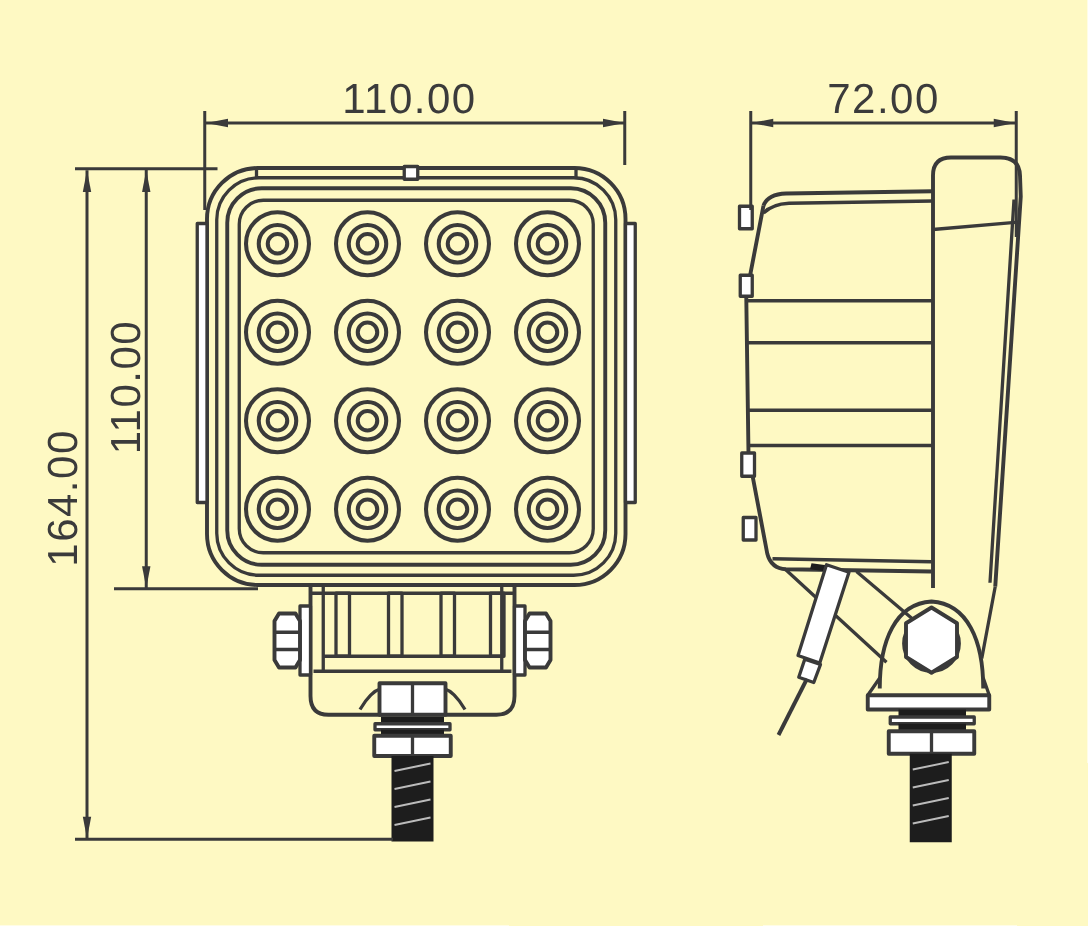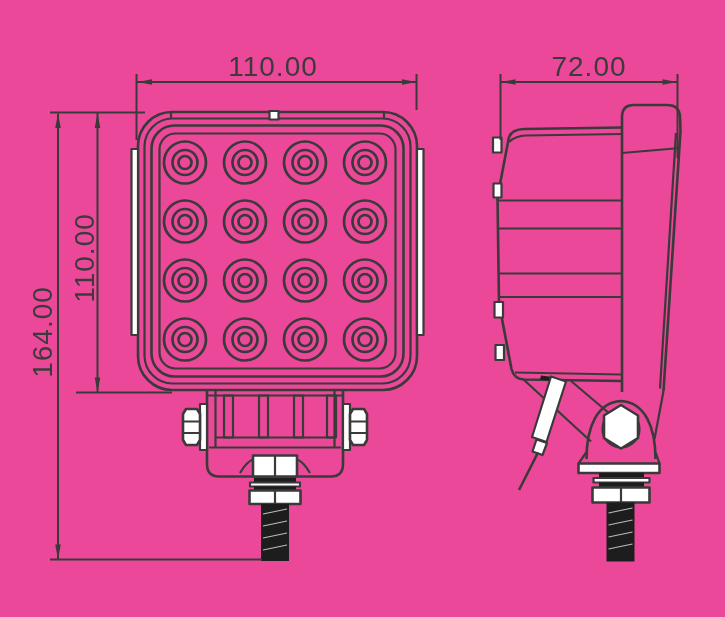--- a/index.html
+++ b/index.html
@@ -1,16 +1,16 @@
 <!DOCTYPE html>
 <html><head>
 <meta charset="utf-8">
 <style>
   html,body{margin:0;padding:0;background:#fff;}
-  .canvas{position:relative;width:725px;height:617px;background:#ec4899;overflow:hidden;
+  .canvas{position:relative;width:725px;height:617px;background:#fef9c3;overflow:hidden;
           font-family:"Liberation Sans",sans-serif;}
   svg{display:block}
   .s1{fill:none;stroke:#3a3a3a;stroke-width:2.6;stroke-linejoin:round;stroke-linecap:butt}
   .s2{fill:none;stroke:#3a3a3a;stroke-width:2.2;stroke-linejoin:round;stroke-linecap:butt}
   .dim{fill:none;stroke:#3a3a3a;stroke-width:2;stroke-linejoin:miter;stroke-linecap:butt}
   .arrow{fill:#3a3a3a;stroke:none}
   .wf{fill:#ffffff}
   .df{fill:#1d1d1d;stroke:none}
   .led{fill:none;stroke:#3a3a3a;stroke-width:2.7}
   .thread{stroke:#ffffff;stroke-width:1.2;fill:none;opacity:.7}

